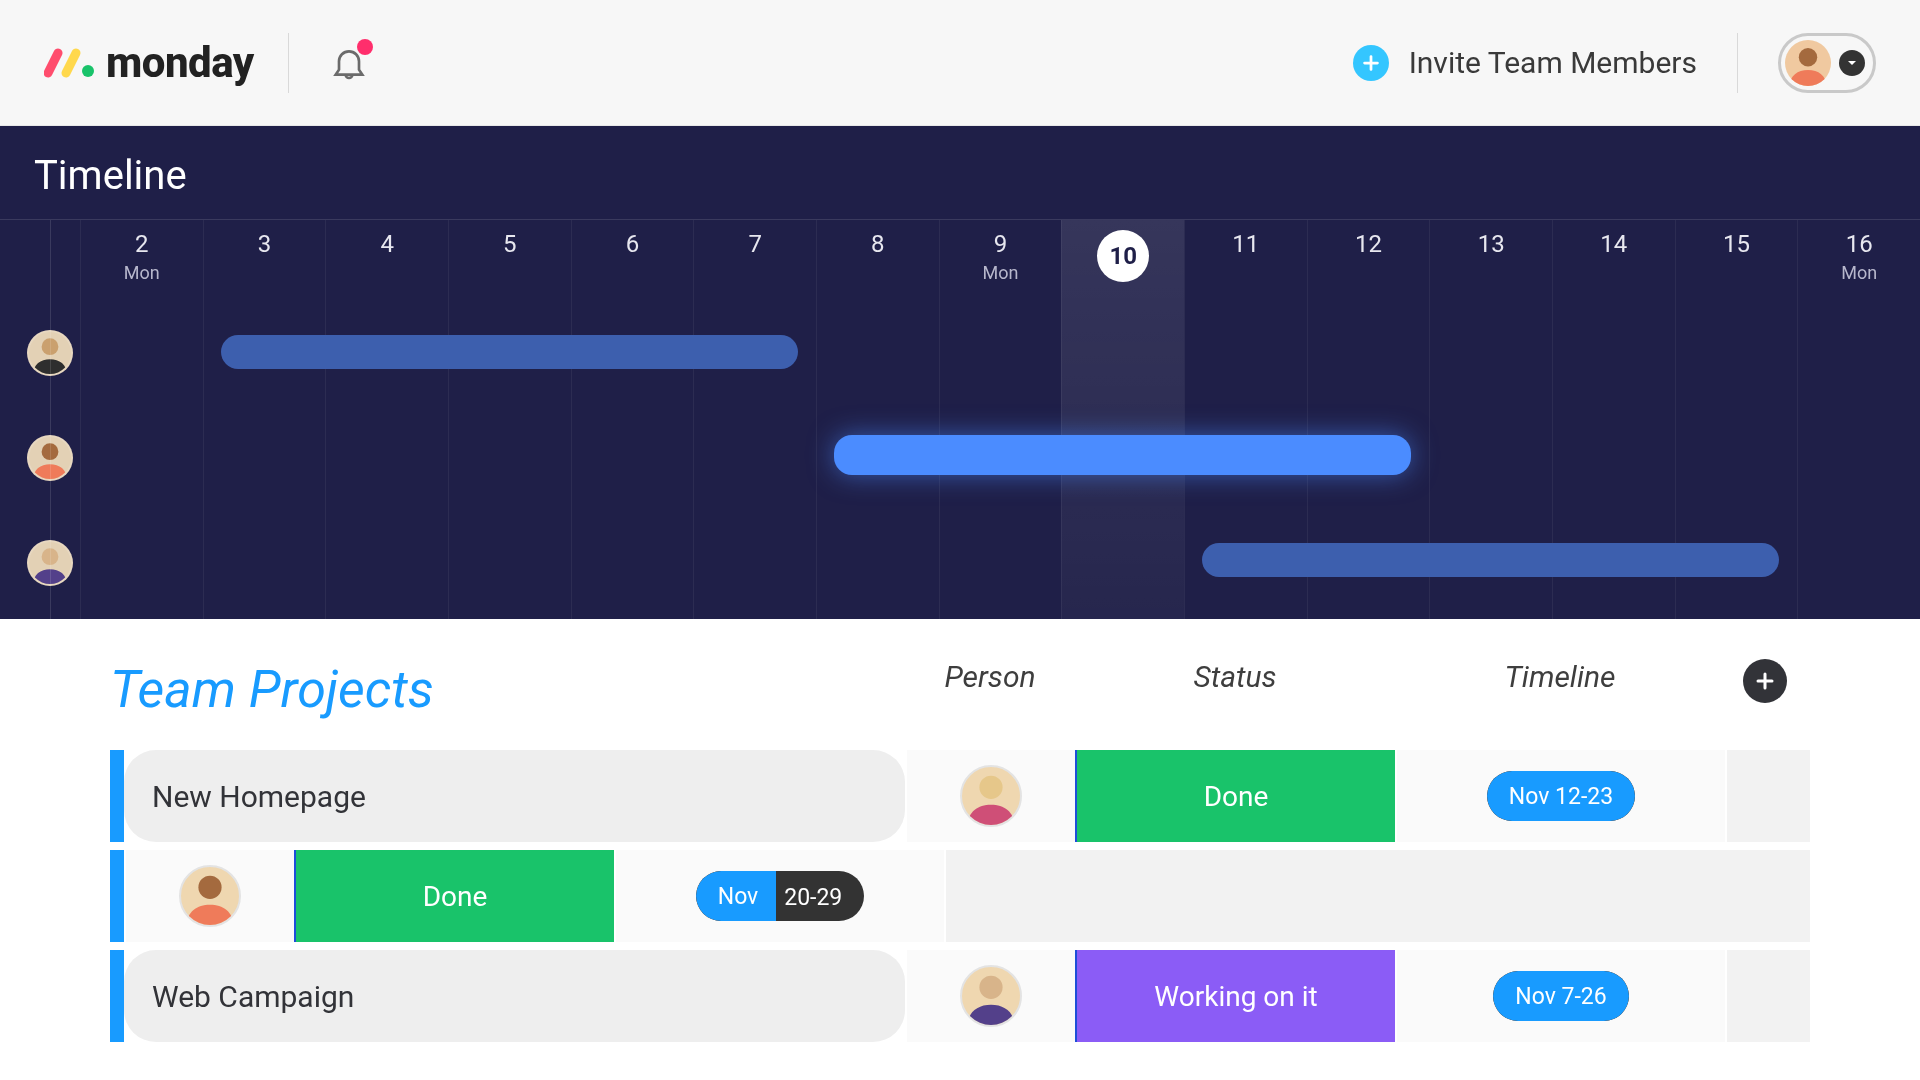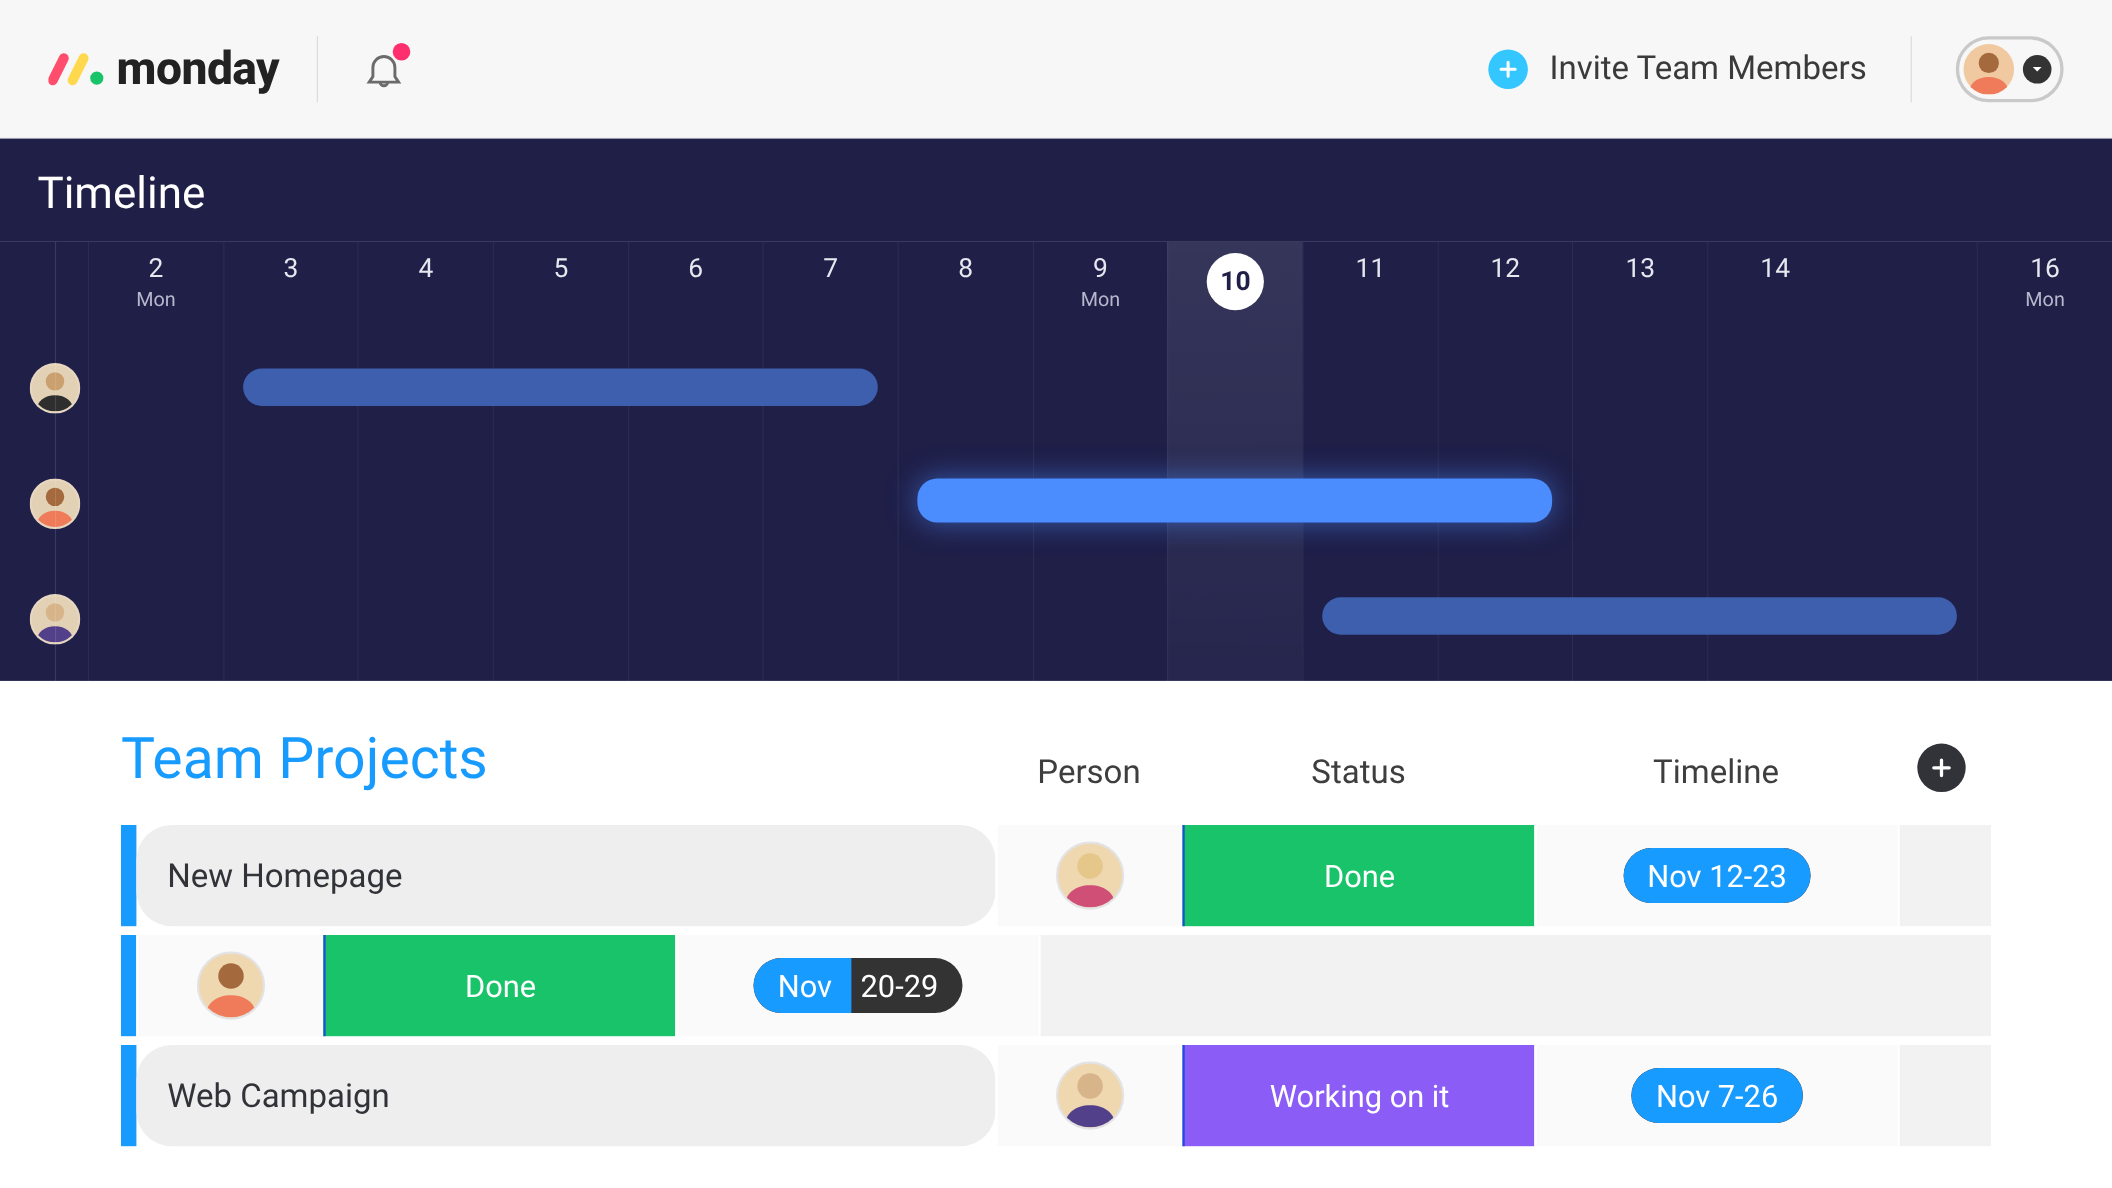--- a/index.html
+++ b/index.html
@@ -49,21 +49,21 @@
   .cal-wd { font-size:18px; color:#b7b7cc; margin-top:4px; }
   .today-col { background:linear-gradient(to bottom, rgba(255,255,255,0.10), rgba(255,255,255,0.03)); }
   .today-pill { position:absolute; top:10px; left:50%; transform:translateX(-50%); width:52px; height:52px; border-radius:50%; background:#fff; color:#1f1f48; display:flex; align-items:center; justify-content:center; font-size:24px; font-weight:700; }
 
   .bar { position:absolute; height:34px; border-radius:18px; }
   .bar.dim { background:#3d5fae; }
   .bar.bright { background:#4b8cff; box-shadow:0 0 26px rgba(75,140,255,0.55); height:40px; }
 
   
   .projects { padding: 40px 110px 0 110px; }
-  .proj-header { display:flex; align-items:flex-end; }
+  .proj-header { display:flex; align-items:flex-start;font-style:italic; }
   .proj-title { color:#189bff; font-size:52px; font-weight:400; flex:0 0 795px; }
   .col-h { text-align:center; font-size:30px; color:#3e3e3e; }
   .col-h.person { flex:0 0 170px; }
   .col-h.status  { flex:0 0 320px; }
   .col-h.timeline{ flex:0 0 330px; }
   .add-col { width:44px; height:44px; border-radius:50%; background:#323338; display:flex; align-items:center; justify-content:center; margin-left:18px; cursor:pointer; }
   .add-col svg { display:block; }
 
   .rows { margin-top:30px; }
   .row { display:flex; align-items:stretch; height:92px; margin-bottom:8px; }
@@ -74,21 +74,21 @@
   .row .status { flex:0 0 320px; display:flex; align-items:center; justify-content:center; color:#fff; font-size:28px; border-left:2px solid #1d4ed8; }
   .row .tl { flex:0 0 330px; display:flex; align-items:center; justify-content:center; background:#fafafa; border-left:2px solid #fff; }
   .row .extra { flex:1; background:#f2f2f2; border-left:2px solid #fff; }
   .status.green  { background:#19c36a; }
   .status.orange { background:#f5a623; }
 
   .tl-pill { height:50px; border-radius:25px; background:#333; display:flex; align-items:center; overflow:hidden; }
   .tl-pill .hl { height:100%; background:#189bff; border-radius:25px 0 0 25px; display:flex; align-items:center; padding:0 18px 0 22px; }
   .tl-pill.full .hl { border-radius:25px; padding-right:22px; }
   .tl-pill .rest { padding:0 22px 0 8px; color:#fff; font-size:26px; }
-  .tl-pill .hl span, .tl-pill .rest span { color:#fff; font-size:28px; white-space:nowrap; }
+  .tl-pill .hl span, .tl-pill .rest span { color:#fff; font-size:23px; white-space:nowrap; }
 
   
   .head-svg { width:100%; height:100%; }
 </style>
 </head>
 <body>
 
 <div class="topbar">
   <div class="logo">
     <span class="logo-mark">
@@ -211,20 +211,25 @@
         <div class="cal-col" style="left: 1349.33px; width: 122.667px;">
           <div class="cal-header">
             <div class="cal-day">13</div>
           </div>
         </div>
         <div class="cal-col" style="left: 1472px; width: 122.667px;">
           <div class="cal-header">
             <div class="cal-day">14</div>
           </div>
         </div>
+        <div class="cal-col" style="left: 1594.67px; width: 122.667px;">
+          <div class="cal-header">
+            <div class="cal-day">15</div>
+          </div>
+        </div>
         <div class="cal-col" style="left: 1717.33px; width: 122.667px;">
           <div class="cal-header">
             <div class="cal-day">16</div>
             <div class="cal-wd">Mon</div>
           </div>
         </div>
         <div class="bar dim" style="left: 141.067px; width: 576.533px; top: 115px;"></div>
         <div class="bar bright" style="left: 754.4px; width: 576.533px; top: 215px;"></div>
         <div class="bar dim" style="left: 1122.4px; width: 576.533px; top: 323px;"></div>
       </div>

